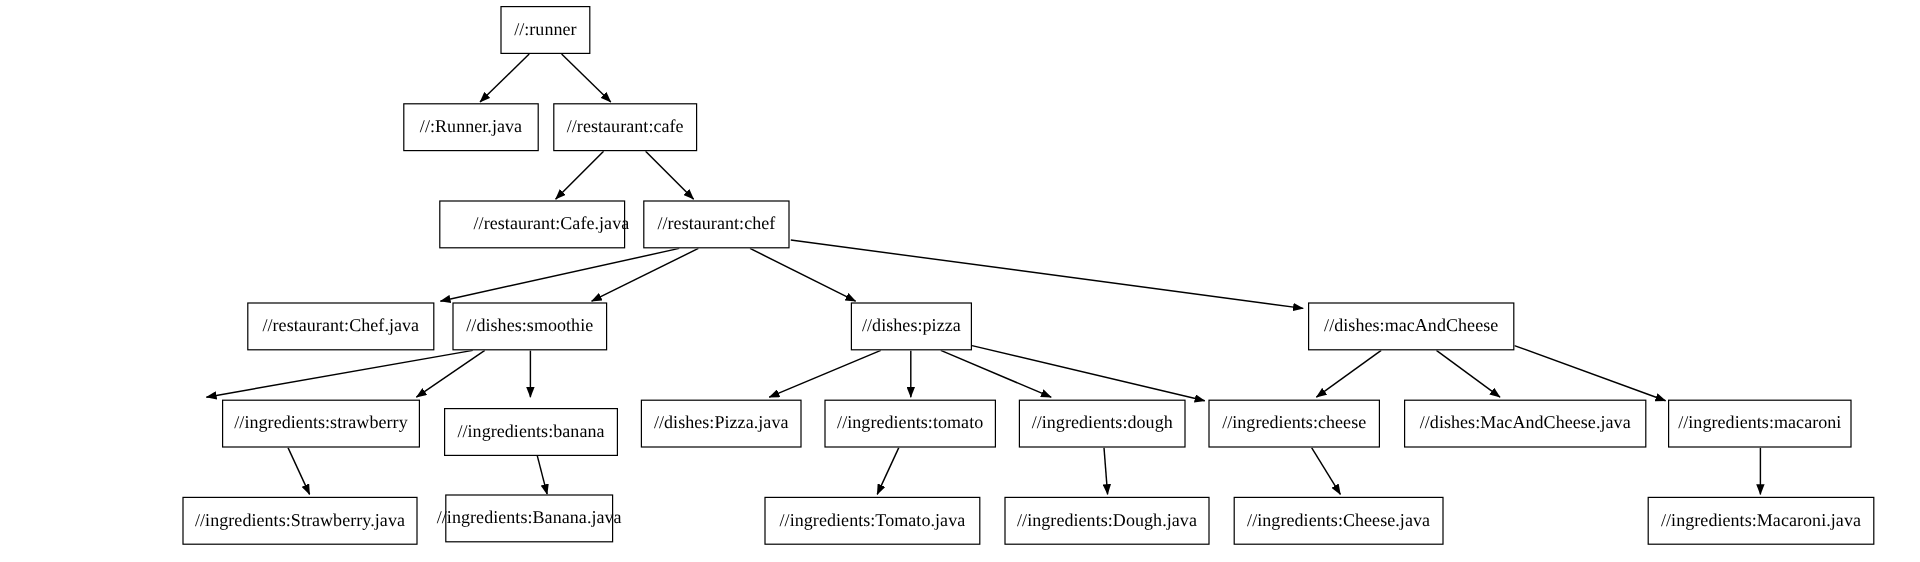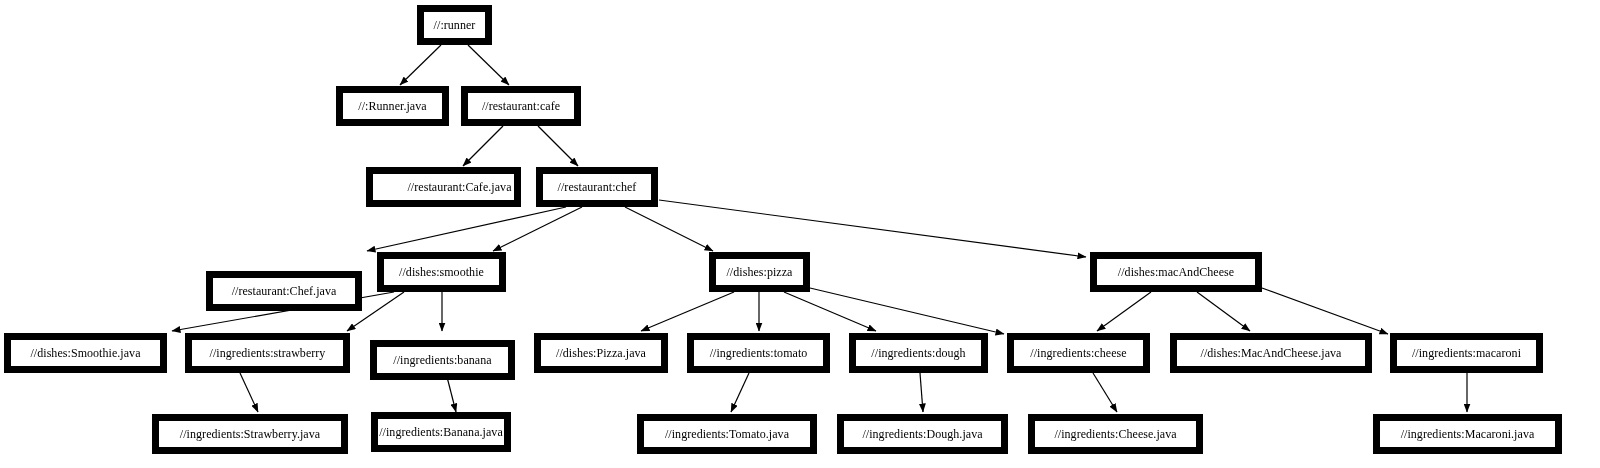--- a/index.html
+++ b/index.html
@@ -19,28 +19,28 @@
     position: absolute;
     left: 0;
     top: 0;
     width: 1600px;
     height: 468px;
     pointer-events: none;
   }
   .graph-node {
     position: absolute;
     box-sizing: border-box;
-    border: 7px solid #737373;
+    border: 1px solid #737373;
     background: #ffffff;
     display: flex;
     align-items: center;
     justify-content: center;
     white-space: nowrap;
     color: #000000;
-    font-size: 12px;
+    font-size: 15px;
     line-height: 1;
     letter-spacing: 0.05px;
   }
 </style>
 </head>
 <body>
 
 <div id="graph-canvas">
   <svg id="edge-layer" viewBox="0 0 1600 468" xmlns="http://www.w3.org/2000/svg">
       <defs>
@@ -81,34 +81,31 @@
     </div>
     <div class="graph-node" style="left: 461px; top: 86px; width: 120px; height: 40px; background: rgb(255, 255, 255); border-color: rgb(0, 0, 0); color: rgb(0, 0, 0);">
       <span>//restaurant:cafe</span>
     </div>
     <div class="graph-node" style="left: 366px; top: 167px; width: 155px; height: 40px; background: rgb(255, 255, 255); border-color: rgb(0, 0, 0); color: rgb(0, 0, 0); padding-left: 32px;">
       <span>//restaurant:Cafe.java</span>
     </div>
     <div class="graph-node" style="left: 536px; top: 167px; width: 122px; height: 40px; background: rgb(255, 255, 255); border-color: rgb(0, 0, 0); color: rgb(0, 0, 0);">
       <span>//restaurant:chef</span>
     </div>
-    <div class="graph-node" style="left: 206px; top: 252px; width: 156px; height: 40px; background: rgb(255, 255, 255); border-color: rgb(0, 0, 0); color: rgb(0, 0, 0); margin-top: 19px;">
+    <div class="graph-node" style="left: 206px; top: 252px; width: 156px; height: 40px; background: rgb(255, 255, 255); border-color: rgb(0, 0, 0); color: rgb(0, 0, 0);">
       <span>//restaurant:Chef.java</span>
     </div>
     <div class="graph-node" style="left: 377px; top: 252px; width: 129px; height: 40px; background: rgb(255, 255, 255); border-color: rgb(0, 0, 0); color: rgb(0, 0, 0);">
       <span>//dishes:smoothie</span>
     </div>
     <div class="graph-node" style="left: 709px; top: 252px; width: 101px; height: 40px; background: rgb(255, 255, 255); border-color: rgb(0, 0, 0); color: rgb(0, 0, 0);">
       <span>//dishes:pizza</span>
     </div>
     <div class="graph-node" style="left: 1090px; top: 252px; width: 172px; height: 40px; background: rgb(255, 255, 255); border-color: rgb(0, 0, 0); color: rgb(0, 0, 0);">
       <span>//dishes:macAndCheese</span>
-    </div>
-    <div class="graph-node" style="left: 4px; top: 333px; width: 163px; height: 40px; background: rgb(255, 255, 255); border-color: rgb(0, 0, 0); color: rgb(0, 0, 0);">
-      <span>//dishes:Smoothie.java</span>
     </div>
     <div class="graph-node" style="left: 185px; top: 333px; width: 165px; height: 40px; background: rgb(255, 255, 255); border-color: rgb(0, 0, 0); color: rgb(0, 0, 0);">
       <span>//ingredients:strawberry</span>
     </div>
     <div class="graph-node" style="left: 370px; top: 340px; width: 145px; height: 40px; background: rgb(255, 255, 255); border-color: rgb(0, 0, 0); color: rgb(0, 0, 0);">
       <span>//ingredients:banana</span>
     </div>
     <div class="graph-node" style="left: 534px; top: 333px; width: 134px; height: 40px; background: rgb(255, 255, 255); border-color: rgb(0, 0, 0); color: rgb(0, 0, 0);">
       <span>//dishes:Pizza.java</span>
     </div>

